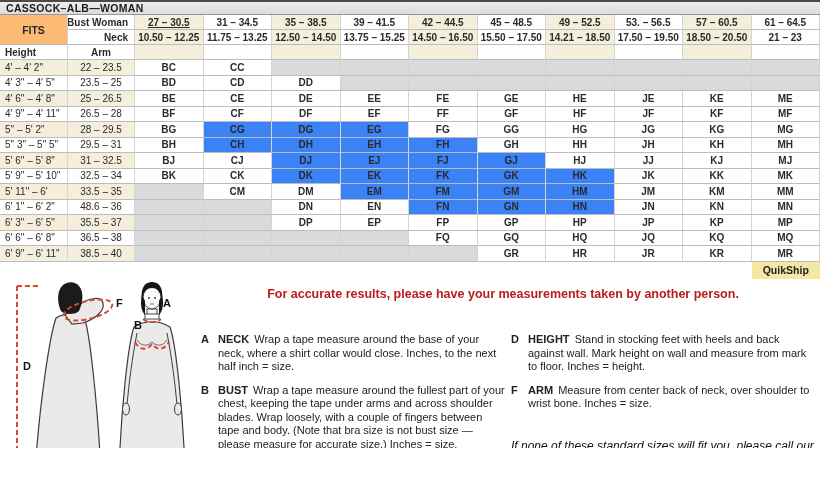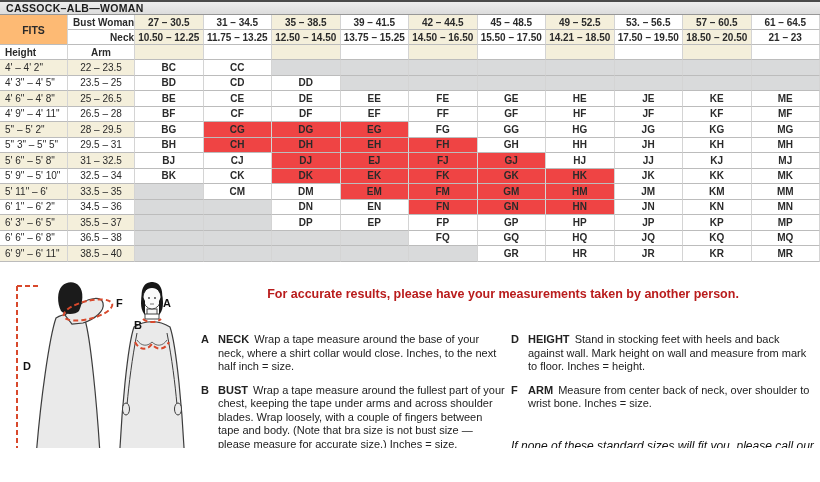--- a/index.html
+++ b/index.html
@@ -5,26 +5,26 @@
   * { margin:0; padding:0; box-sizing:border-box; }
   html,body { width:820px; height:482px; }
   .wrap { width:820px; height:448px; background:#fff; font-family:"Liberation Sans",sans-serif; color:#222; position:relative; overflow:hidden; }
 
   .title-bar { height:15px; background:linear-gradient(#ededed,#dcdcdc); border-top:2px solid #4a4a4a; border-bottom:1px solid #979797; font-size:10.5px; font-weight:bold; letter-spacing:.3px; color:#1b1b1b; display:flex; align-items:center; padding-left:6px; }
 
   .grid { display:grid; grid-template-columns:68px 67px repeat(10,68.5px); }
   .cell { display:flex; align-items:center; justify-content:center; font-size:10px; border-bottom:1px solid #bcbcbc; border-right:1px solid #d4d4d4; overflow:hidden; white-space:nowrap; color:#2a2a2a; }
   .b { font-weight:bold; }
   .cream { background:#f4efdb; }
-  .yellow { background:#ef4444; }
+  .yellow { background:#3b82f6; }
   .gray { background:#d9dadb; }
 
   .hdr .cell { height:15px; }
   .fits { grid-row:1/3; grid-column:1; background:#fdba74; font-weight:bold; font-size:10.5px; height:30px !important; }
-  .rlabel { justify-content:flex-end; font-weight:bold; }
+  .rlabel { justify-content:flex-end; padding-right:6px; font-weight:bold; }
   .row15 .cell { height:15px; }
   .leftpad { justify-content:flex-start; padding-left:5px; }
   .row .cell { height:15.5px; }
   .qrow { height:17px; }
   .qspacer { grid-column:1/12; }
   .qcell { grid-column:12; background:#f3e7a3; font-weight:bold; font-size:10.5px; display:flex; align-items:center; justify-content:center; }
 
   .intro { position:absolute; left:190px; right:4px; top:287px; text-align:center; font-size:12.5px; font-weight:bold; line-height:15.5px; color:#b91c1c; }
   .colL { position:absolute; left:201px; top:333px; width:305px; }
   .colR { position:absolute; left:511px; top:333px; width:304px; }
@@ -42,21 +42,21 @@
 <body>
 
 <div class="wrap">
 
   <div class="title-bar">CASSOCK–ALB—WOMAN</div>
 
   <div id="size-table">
       <div class="grid hdr">
         <div class="cell fits">FITS</div>
         <div class="cell rlabel" style="grid-area: 1 / 2;">Bust Woman</div>
-        <div class="cell b cream" style="grid-area: 1 / 3;">27 – 30.5</div>
+        <div class="cell b cream" style="grid-area: 1 / 3; text-decoration: underline;">27 – 30.5</div>
         <div class="cell b" style="grid-area: 1 / 4;">31 – 34.5</div>
         <div class="cell b cream" style="grid-area: 1 / 5;">35 – 38.5</div>
         <div class="cell b" style="grid-area: 1 / 6;">39 – 41.5</div>
         <div class="cell b cream" style="grid-area: 1 / 7;">42 – 44.5</div>
         <div class="cell b" style="grid-area: 1 / 8;">45 – 48.5</div>
         <div class="cell b cream" style="grid-area: 1 / 9;">49 – 52.5</div>
         <div class="cell b" style="grid-area: 1 / 10; text-align: right;">53. – 56.5</div>
         <div class="cell b cream" style="grid-area: 1 / 11;">57 – 60.5</div>
         <div class="cell b" style="grid-area: 1 / 12;">61 – 64.5</div>
         <div class="cell rlabel" style="grid-area: 2 / 2;">Neck</div>
@@ -206,21 +206,21 @@
         <div class="cell b yellow">EM</div>
         <div class="cell b yellow">FM</div>
         <div class="cell b yellow">GM</div>
         <div class="cell b yellow">HM</div>
         <div class="cell b">JM</div>
         <div class="cell b">KM</div>
         <div class="cell b">MM</div>
       </div>
       <div class="grid row">
         <div class="cell leftpad">6' 1" – 6' 2"</div>
-        <div class="cell">34.5 – 36</div>
+        <div class="cell">48.6 – 36</div>
         <div class="cell b gray"></div>
         <div class="cell b gray"></div>
         <div class="cell b">DN</div>
         <div class="cell b">EN</div>
         <div class="cell b yellow">FN</div>
         <div class="cell b yellow">GN</div>
         <div class="cell b yellow">HN</div>
         <div class="cell b">JN</div>
         <div class="cell b">KN</div>
         <div class="cell b">MN</div>
@@ -259,20 +259,24 @@
         <div class="cell b gray"></div>
         <div class="cell b gray"></div>
         <div class="cell b gray"></div>
         <div class="cell b gray"></div>
         <div class="cell b gray"></div>
         <div class="cell b">GR</div>
         <div class="cell b">HR</div>
         <div class="cell b">JR</div>
         <div class="cell b">KR</div>
         <div class="cell b">MR</div>
+      </div>
+      <div class="grid qrow">
+        <div class="qspacer"></div>
+        <div class="qcell">QuikShip</div>
       </div>
     </div>
 
   <svg class="figs" viewBox="0 0 192 200">
 
     <path class="red" d="M13,5 H36"></path>
     <path class="red" d="M13,5 V193"></path>
     <path class="red" d="M13,193 H36"></path>
 
     <g>

